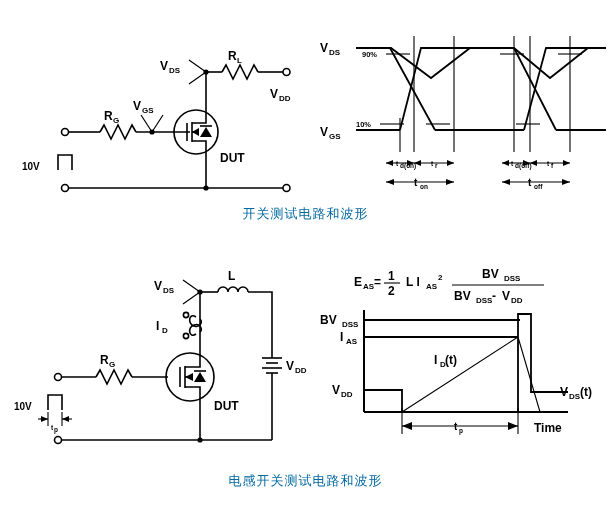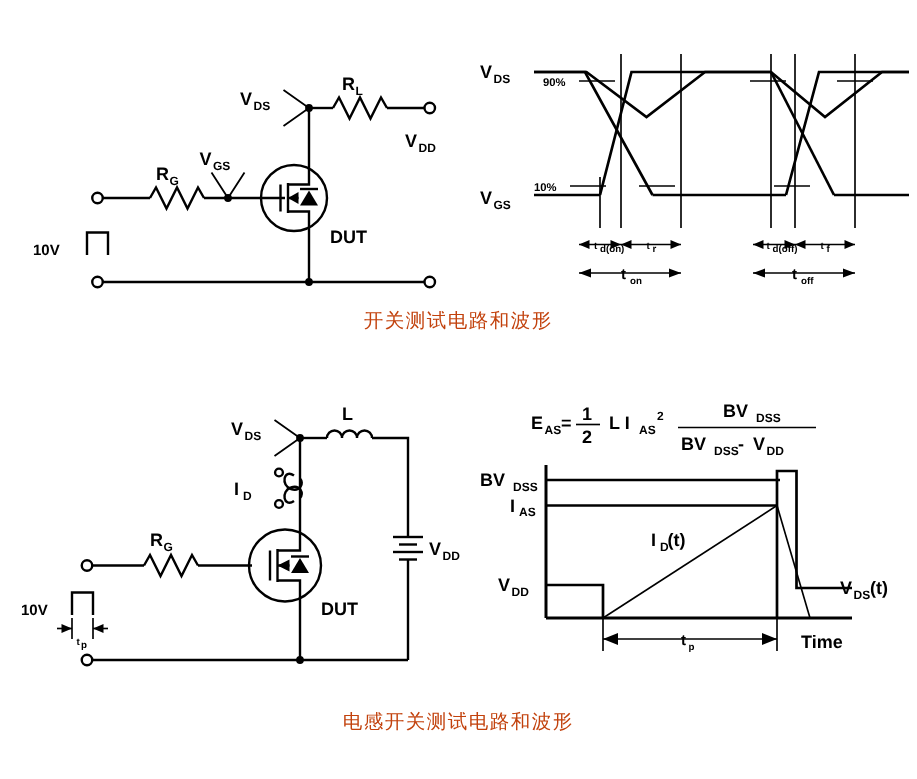--- a/index.html
+++ b/index.html
@@ -22,21 +22,21 @@
   #panel-sw-wave      { left: 318px; top: 30px;  width: 293px; height: 165px; }
   #panel-ind-circuit  { left: 0px;   top: 262px; width: 310px; height: 190px; }
   #panel-ind-wave     { left: 318px; top: 262px; width: 293px; height: 190px; }
 
   .caption {
     position: absolute;
     width: 611px;
     text-align: center;
     font-family: "DejaVu Sans", "Liberation Sans", sans-serif;
     font-size: 13px;
-    color: #c2410c;
+    color: #0369a1;
     letter-spacing: 1px;
   }
   #caption-top    { left: 0px; top: 205px; }
   #caption-bottom { left: 0px; top: 472px; text-align: center; }
 
   svg { display: block; overflow: visible; }
   svg text {
     font-family: "Liberation Sans", sans-serif;
     fill: #000000;
   }

